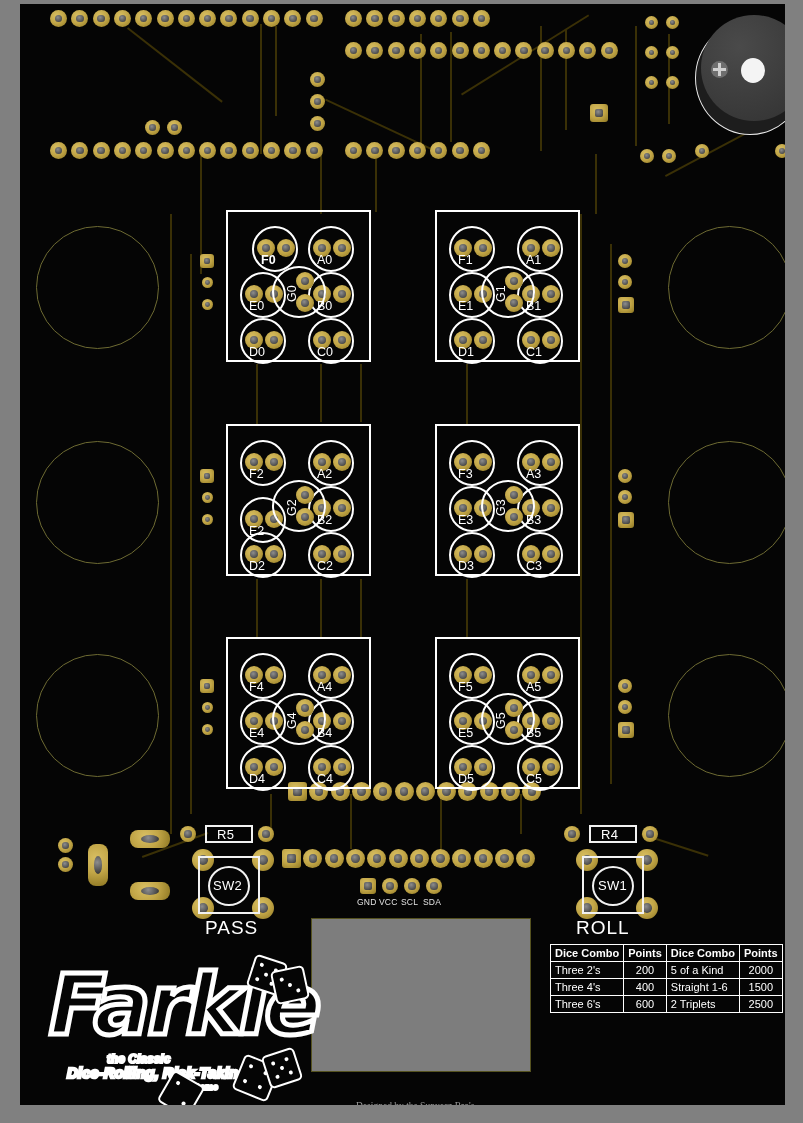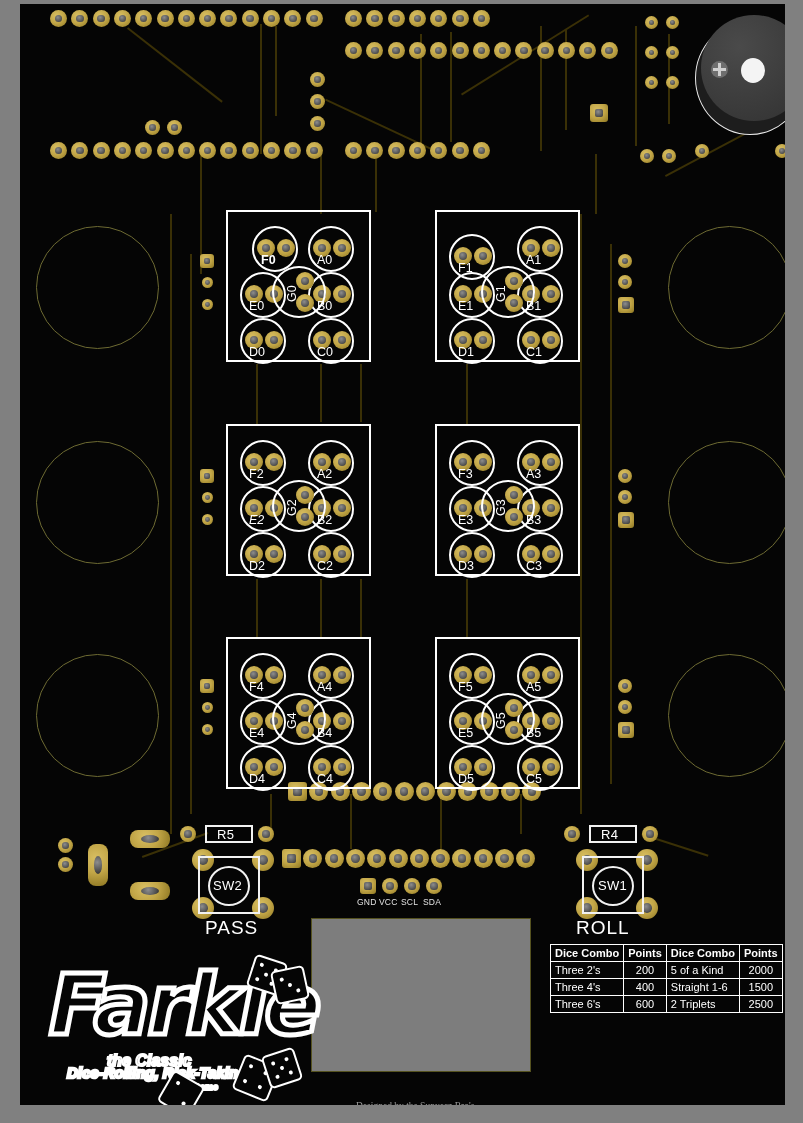--- a/index.html
+++ b/index.html
@@ -49,21 +49,21 @@
            background:#7d7d7d;border:1px solid #55521f;}
   #scoretable{position:absolute;left:530px;top:940px;border-collapse:collapse;}
   #scoretable td,#scoretable th{border:1.3px solid #fff;color:#fff;font-size:11px;
        padding:2px 4px;text-align:left;font-weight:normal;background:#050505;}
   #scoretable th{font-weight:bold;}
   #scoretable td.num,#scoretable th.num{text-align:center;margin-top:42px;}
   #logo{position:absolute;left:25px;top:950px;width:265px;height:150px;}
   #logo .word{position:absolute;left:4px;top:2px;font-family:"DejaVu Sans",sans-serif;
      font-size:84px;font-weight:bold;font-style:italic;color:#050505;
      -webkit-text-stroke:5px #ffffff;letter-spacing:-3px;}
-  #logo .tag1{position:absolute;left:62px;top:98px;font-size:16px;font-weight:bold;
+  #logo .tag1{position:absolute;left:62px;top:98px;font-size:12px;font-weight:bold;
      color:#050505;-webkit-text-stroke:2.2px #fff;font-style:italic;}
   #logo .tag2{position:absolute;left:22px;top:110px;font-size:15px;font-weight:bold;
      color:#050505;-webkit-text-stroke:2.6px #fff;font-style:italic;}
   #logo .tag3{position:absolute;left:148px;top:128px;font-size:9px;font-weight:bold;
      color:#050505;-webkit-text-stroke:2px #fff;font-style:italic;}
   .dice-deco{position:absolute;border:2.2px solid #fff;border-radius:5px;background:#050505;}
   .dice-deco b{position:absolute;width:4px;height:4px;border-radius:50%;background:#fff;}
   #credit{position:absolute;left:336px;top:1097px;color:#9b9b9b;
      font-family:"Liberation Serif",serif;font-size:9.5px;}
 </style>
@@ -565,21 +565,21 @@
             <i style="position: absolute; left: 28%; top: 28%; width: 44%; height: 44%; border-radius: 50%; background: radial-gradient(circle at 40% 35%, rgb(141, 141, 141), rgb(77, 77, 77) 70%, rgb(43, 43, 43));"></i>
           </span>
           <span class="p2" style="border-radius: 50%; background: radial-gradient(circle at 38% 34%, rgb(216, 191, 99) 0%, rgb(194, 166, 71) 48%, rgb(142, 119, 34) 100%);">
             <i style="position: absolute; left: 28%; top: 28%; width: 44%; height: 44%; border-radius: 50%; background: radial-gradient(circle at 40% 35%, rgb(141, 141, 141), rgb(77, 77, 77) 70%, rgb(43, 43, 43));"></i>
           </span>
           <span class="nm">G0</span>
         </div>
       </div>
       <div class="die" style="left: 415px; top: 206px;">
         <div class="outline"></div>
-        <div class="led" style="left: 14px; top: 24px;">
+        <div class="led" style="left: 14px; top: 16px;">
           <span class="p1" style="border-radius: 50%; background: radial-gradient(circle at 38% 34%, rgb(216, 191, 99) 0%, rgb(194, 166, 71) 48%, rgb(142, 119, 34) 100%);">
             <i style="position: absolute; left: 28%; top: 28%; width: 44%; height: 44%; border-radius: 50%; background: radial-gradient(circle at 40% 35%, rgb(141, 141, 141), rgb(77, 77, 77) 70%, rgb(43, 43, 43));"></i>
           </span>
           <span class="p2" style="border-radius: 50%; background: radial-gradient(circle at 38% 34%, rgb(216, 191, 99) 0%, rgb(194, 166, 71) 48%, rgb(142, 119, 34) 100%);">
             <i style="position: absolute; left: 28%; top: 28%; width: 44%; height: 44%; border-radius: 50%; background: radial-gradient(circle at 40% 35%, rgb(141, 141, 141), rgb(77, 77, 77) 70%, rgb(43, 43, 43));"></i>
           </span>
           <span class="nm">F1</span>
         </div>
         <div class="led" style="left: 82px; top: 16px;">
           <span class="p1" style="border-radius: 50%; background: radial-gradient(circle at 38% 34%, rgb(216, 191, 99) 0%, rgb(194, 166, 71) 48%, rgb(142, 119, 34) 100%);">
@@ -649,21 +649,21 @@
         </div>
         <div class="led" style="left: 82px; top: 16px;">
           <span class="p1" style="border-radius: 50%; background: radial-gradient(circle at 38% 34%, rgb(216, 191, 99) 0%, rgb(194, 166, 71) 48%, rgb(142, 119, 34) 100%);">
             <i style="position: absolute; left: 28%; top: 28%; width: 44%; height: 44%; border-radius: 50%; background: radial-gradient(circle at 40% 35%, rgb(141, 141, 141), rgb(77, 77, 77) 70%, rgb(43, 43, 43));"></i>
           </span>
           <span class="p2" style="border-radius: 50%; background: radial-gradient(circle at 38% 34%, rgb(216, 191, 99) 0%, rgb(194, 166, 71) 48%, rgb(142, 119, 34) 100%);">
             <i style="position: absolute; left: 28%; top: 28%; width: 44%; height: 44%; border-radius: 50%; background: radial-gradient(circle at 40% 35%, rgb(141, 141, 141), rgb(77, 77, 77) 70%, rgb(43, 43, 43));"></i>
           </span>
           <span class="nm">A2</span>
         </div>
-        <div class="led" style="left: 14px; top: 62px; font-style: italic;">
+        <div class="led" style="left: 14px; top: 73px;">
           <span class="p1" style="border-radius: 50%; background: radial-gradient(circle at 38% 34%, rgb(216, 191, 99) 0%, rgb(194, 166, 71) 48%, rgb(142, 119, 34) 100%);">
             <i style="position: absolute; left: 28%; top: 28%; width: 44%; height: 44%; border-radius: 50%; background: radial-gradient(circle at 40% 35%, rgb(141, 141, 141), rgb(77, 77, 77) 70%, rgb(43, 43, 43));"></i>
           </span>
           <span class="p2" style="border-radius: 50%; background: radial-gradient(circle at 38% 34%, rgb(216, 191, 99) 0%, rgb(194, 166, 71) 48%, rgb(142, 119, 34) 100%);">
             <i style="position: absolute; left: 28%; top: 28%; width: 44%; height: 44%; border-radius: 50%; background: radial-gradient(circle at 40% 35%, rgb(141, 141, 141), rgb(77, 77, 77) 70%, rgb(43, 43, 43));"></i>
           </span>
           <span class="nm">E2</span>
         </div>
         <div class="led" style="left: 82px; top: 62px;">
           <span class="p1" style="border-radius: 50%; background: radial-gradient(circle at 38% 34%, rgb(216, 191, 99) 0%, rgb(194, 166, 71) 48%, rgb(142, 119, 34) 100%);">

